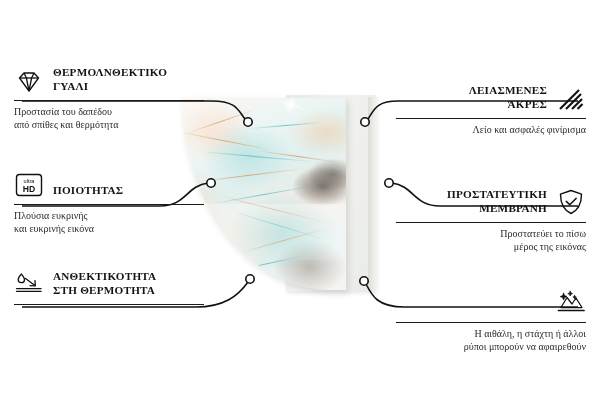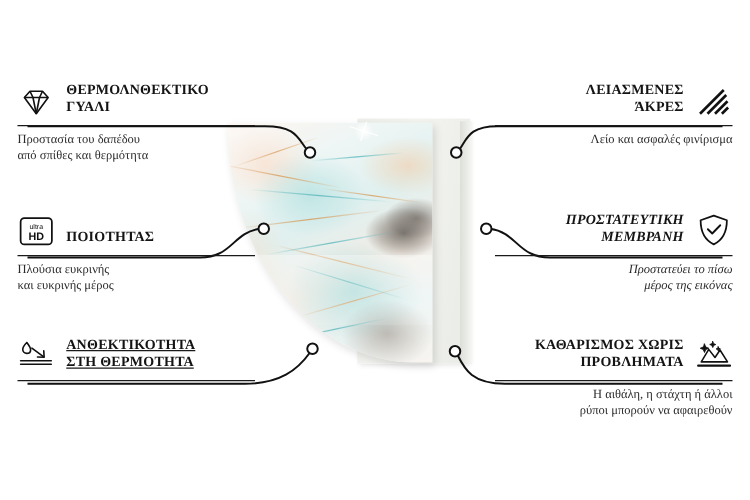--- a/index.html
+++ b/index.html
@@ -70,21 +70,21 @@
   .reflect-band{
     position:absolute; left:0; top:106px; width:164px; height:56px;
     background:linear-gradient(180deg,rgba(255,255,255,.34),rgba(255,255,255,.10));
     border-bottom-left-radius:150px 190px;
     pointer-events:none;
   }
 
   
   .feature{ position:absolute; z-index:8; width:190px; }
   .feature.left{ left:14px; text-align:left; }
-  .feature.right{ right:14px; text-align:right; }
+  .feature.right{ right:14px; text-align:right;margin-top:18px; }
 
   .f-head{ display:flex; align-items:center; gap:9px; min-height:34px; }
   .feature.right .f-head{ flex-direction:row-reverse; }
 
   .f-icon{ flex:0 0 auto; width:30px; height:30px; display:flex; align-items:flex-end; justify-content:center; }
   .f-icon svg{ display:block; }
 
   .f-title{
     font-family:"Liberation Serif", serif;
     font-size:11.2px; font-weight:700; letter-spacing:.22px;
@@ -92,23 +92,23 @@
   }
   .f-rule{ height:1.3px; background:#1a1a1a; margin:4px 0 5px 0; width:100%; }
   .f-sub{
     font-family:"Liberation Serif", serif;
     font-size:10px; line-height:12.2px; color:#2b2b2b;
   }
 
   
   #feat-1{ top:62px; }
   #feat-2{ top:166px; }
-  #feat-3{ top:266px;text-decoration:underline; }
+  #feat-3{ top:266px; }
   #feat-4{ top:62px; }
-  #feat-5{ top:166px;font-style:italic; }
+  #feat-5{ top:166px; }
   #feat-6{ top:266px; }
 </style>
 </head>
 <body>
 
 <div id="stage">
 
   <div id="product">
     <div class="back-panel"></div>
     <div class="back-panel-edge"></div>
@@ -190,21 +190,21 @@
         </svg>
       </span>
       <span class="f-title">
         <br>
         <span>ΠΟΙΟΤΗΤΑΣ</span>
       </span>
     </div>
     <div class="f-rule"></div>
     <div class="f-sub">
       <span>Πλούσια ευκρινής</span><br>
-      <span>και ευκρινής μέρος</span>
+      <span>και ευκρινής εικόνα</span>
     </div>
   </div>
 
   <div class="feature left" id="feat-3">
     <div class="f-head">
       <span class="f-icon">
         <svg width="30" height="27" viewBox="0 0 30 27">
           <g fill="none" stroke="#111" stroke-width="1.3" stroke-linecap="round" stroke-linejoin="round">
             <path d="M7.5,3 C5.2,5.2 4.2,7 4.2,8.6 C4.2,10.4 5.6,11.7 7.4,11.7 C9.2,11.7 10.5,10.4 10.5,8.7 C10.5,6.9 9.2,5.6 7.5,3 Z"></path>
             <path d="M11.5,7.5 L21,14.5"></path>
@@ -273,24 +273,20 @@
         <svg width="30" height="27" viewBox="0 0 30 27">
           <g fill="none" stroke="#111" stroke-width="1.25" stroke-linecap="round" stroke-linejoin="round">
             <path d="M5,18.5 L11,8.5 L16,15 L20,9 L26,18.5 Z"></path>
             <path d="M2.5,21.5 L28,21.5" stroke-width="1.7"></path>
             <path d="M7.6,4.2 L8.6,6.6 L11,7.6 L8.6,8.6 L7.6,11 L6.6,8.6 L4.2,7.6 L6.6,6.6 Z" fill="#111" stroke-width=".7"></path>
             <path d="M14.2,2.2 L14.9,3.9 L16.6,4.6 L14.9,5.3 L14.2,7 L13.5,5.3 L11.8,4.6 L13.5,3.9 Z" fill="#111" stroke-width=".7"></path>
             <path d="M18.6,6.4 L19.1,7.6 L20.3,8.1 L19.1,8.6 L18.6,9.8 L18.1,8.6 L16.9,8.1 L18.1,7.6 Z" fill="#111" stroke-width=".7"></path>
           </g>
         </svg>
       </span>
-      <span class="f-title">
-        <span>ΚΑΘΑΡΙΣΜΟΣ ΧΩΡΙΣ</span><br>
-        <span>ΠΡΟΒΛΗΜΑΤΑ</span>
-      </span>
     </div>
     <div class="f-rule"></div>
     <div class="f-sub">
       <span>Η αιθάλη, η στάχτη ή άλλοι</span><br>
       <span>ρύποι μπορούν να αφαιρεθούν</span>
     </div>
   </div>
 
 </div>
 

